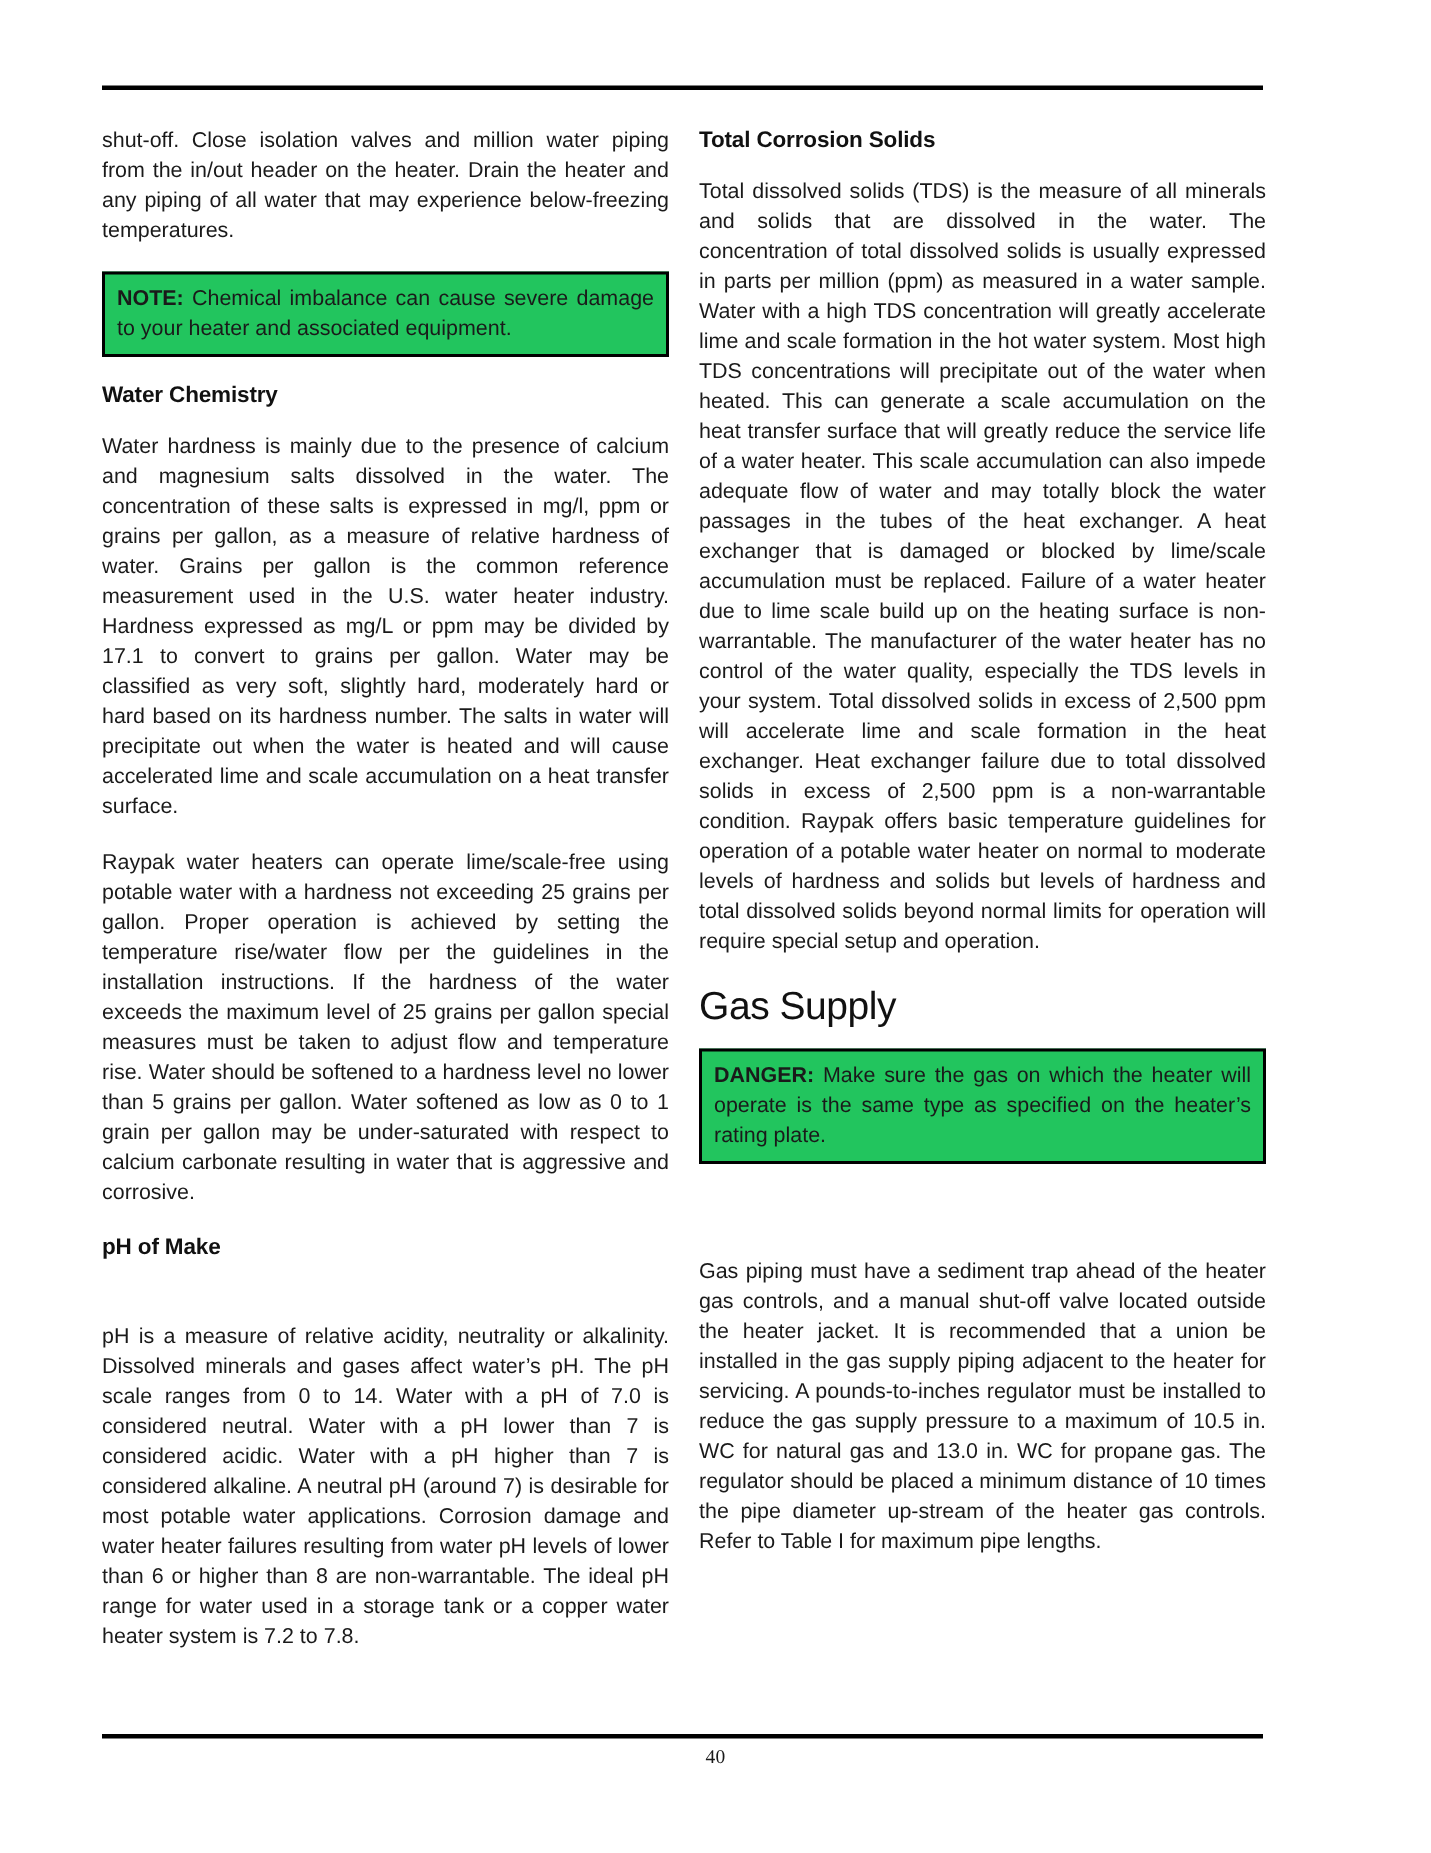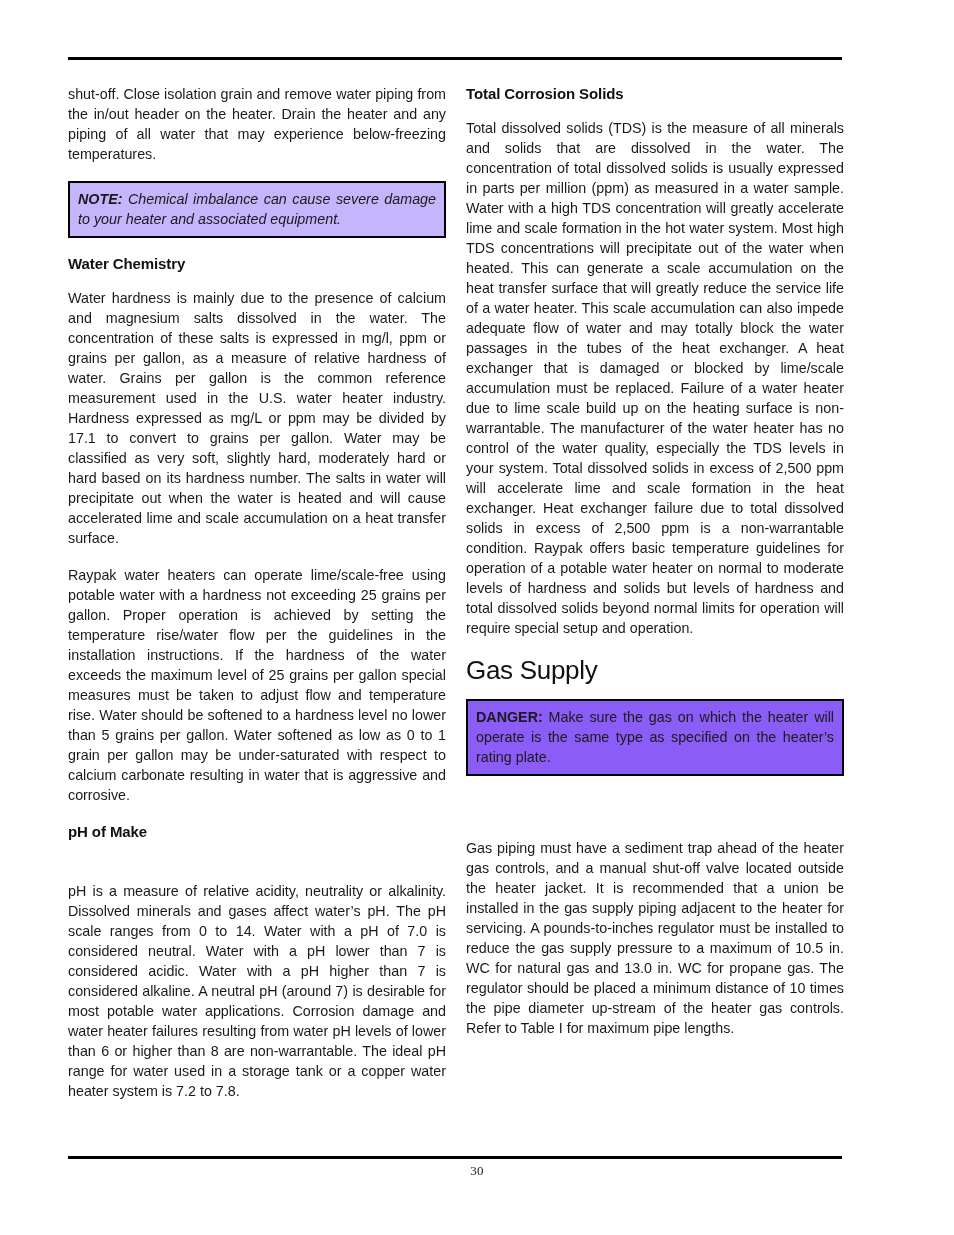--- a/index.html
+++ b/index.html
@@ -111,37 +111,37 @@
     margin: 0;
     font-size: 14.3px;
     line-height: 20px;
     text-align: justify;
     text-justify: inter-word;
     color: #1a1a1a;
   }
   .callout .kw {
     font-weight: bold;
   }
-  .callout.note   { background: #c4b5fd; font-style: italic; }
-  .callout.danger { background: #8b5cf6; }
+  .callout.note   { background: #22c55e; }
+  .callout.danger { background: #22c55e; }
 
   .spacer-sm { height: 6px; }
 </style>
 </head>
 <body>
 
 <div class="page">
 
   <div class="rule-top"></div>
 
   <div class="columns">
 
     <div class="col col-left">
 
-      <p class="body">shut-off. Close isolation grain and remove water piping from the in/out header on the heater. Drain the heater and any piping of all water that may experience below-freezing temperatures.</p>
+      <p class="body">shut-off. Close isolation valves and million water piping from the in/out header on the heater. Drain the heater and any piping of all water that may experience below-freezing temperatures.</p>
 
 
       <div class="callout note">
         <p><span class="kw">NOTE:</span><span> Chemical imbalance can cause severe damage to your heater and associated equipment.</span></p>
       </div>
 
       <h3 class="subhead">Water Chemistry</h3>
 
       <p class="body">Water hardness is mainly due to the presence of calcium and magnesium salts dissolved in the water. The concentration of these salts is expressed in mg/l, ppm or grains per gallon, as a measure of relative hardness of water. Grains per gallon is the common reference measurement used in the U.S. water heater industry. Hardness expressed as mg/L or ppm may be divided by 17.1 to convert to grains per gallon. Water may be classified as very soft, slightly hard, moderately hard or hard based on its hardness number. The salts in water will precipitate out when the water is heated and will cause accelerated lime and scale accumulation on a heat transfer surface.</p>
 
@@ -169,15 +169,15 @@
       <div class="spacer-sm"></div>
 
       <p class="body tight">Gas piping must have a sediment trap ahead of the heater gas controls, and a manual shut-off valve located outside the heater jacket. It is recommended that a union be installed in the gas supply piping adjacent to the heater for servicing. A pounds-to-inches regulator must be installed to reduce the gas supply pressure to  a maximum of 10.5 in. WC for natural gas and 13.0 in. WC for propane gas. The regulator should be placed a minimum distance of 10 times the pipe diameter up-stream of the heater gas controls. Refer to Table I for maximum pipe lengths.</p>
 
     </div>
 
   </div>
 
   <div class="rule-bottom"></div>
 
-  <div class="page-number">30</div>
+  <div class="page-number">40</div>
 
 </div>
 
 </body></html>

